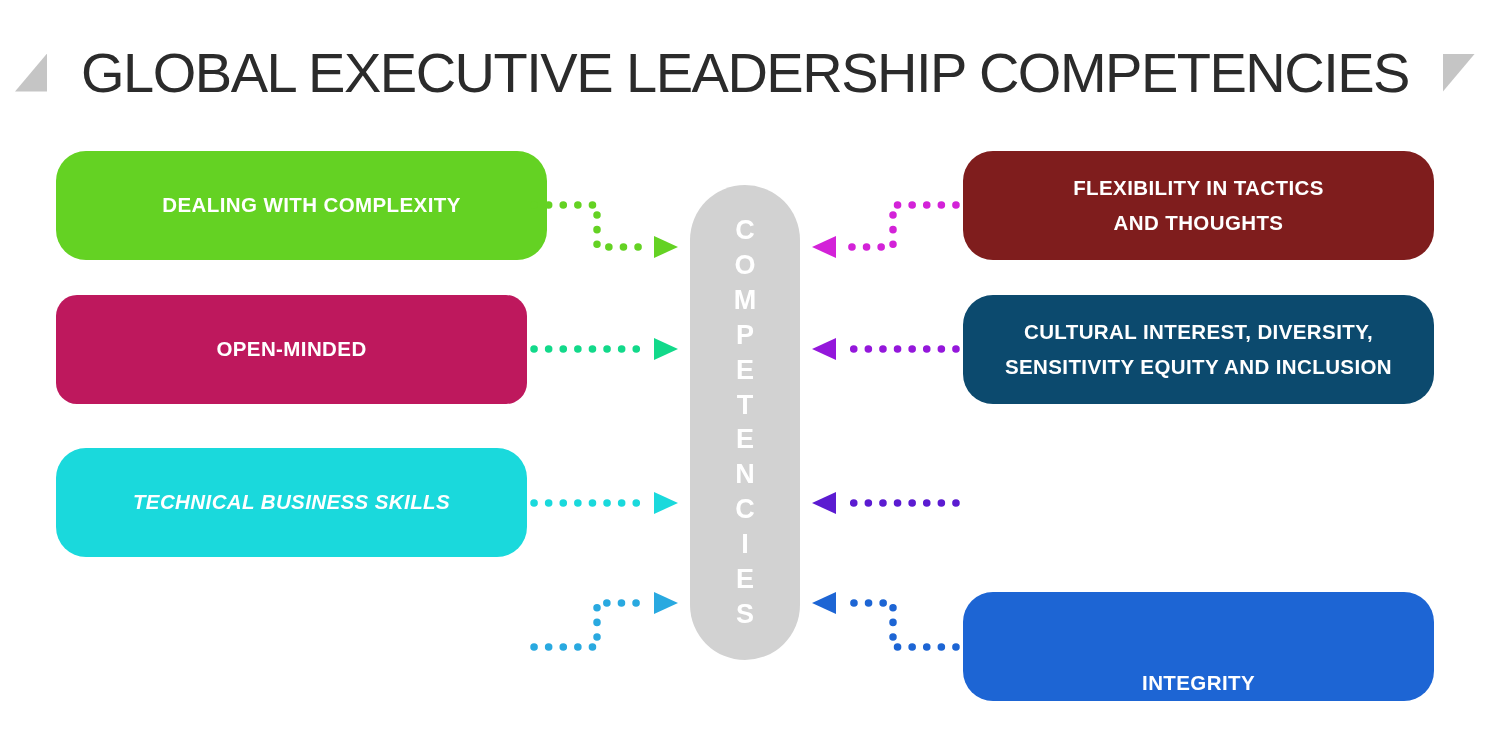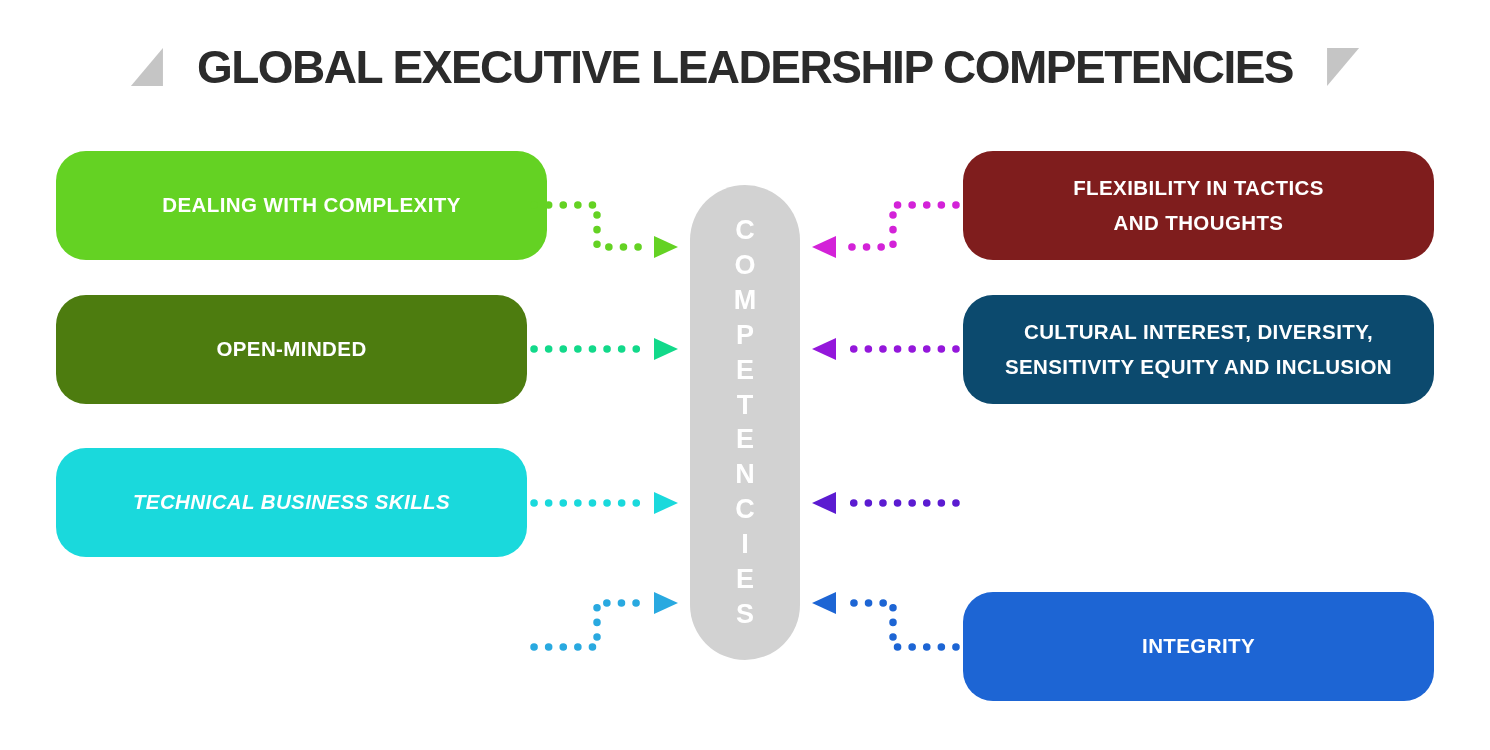--- a/index.html
+++ b/index.html
@@ -11,22 +11,22 @@
     overflow:hidden;
   }
 
   
   .header{
     position:absolute;top:40px;left:0;right:0;
     display:flex;align-items:center;justify-content:center;gap:34px;
   }
   .page-title{
     margin:0;
-    font-size:46px;
-    font-weight:bold;
+    font-size:56px;
+    font-weight:normal;
     letter-spacing:-1.5px;
     color:#2b2b2b;
     white-space:nowrap;
   }
   .tri{width:32px;height:38px;}
   .tri-left{clip-path:polygon(100% 0, 100% 100%, 0 100%);}
   .tri-right{clip-path:polygon(0 0, 100% 0, 0 100%);}
 
   
   .card{
@@ -85,36 +85,36 @@
 
   <div class="header">
     <div class="tri tri-left" style="background-color: rgb(197, 197, 197);"></div>
     <h1 class="page-title" style="color: rgb(43, 43, 43);">GLOBAL EXECUTIVE LEADERSHIP COMPETENCIES</h1>
     <div class="tri tri-right" style="background-color: rgb(197, 197, 197);"></div>
   </div>
 
   <div class="card col-left row1" style="background-color: rgb(100, 210, 35); padding-left: 20px;">
     <span class="label">DEALING WITH COMPLEXITY</span>
   </div>
-  <div class="card col-left row2" style="background-color: #4d7c0f;">
+  <div class="card col-left row2" style="background-color: #be185d; border-radius: 21px;">
     <span class="label">OPEN-MINDED</span>
   </div>
   <div class="card col-left row3" style="background-color: rgb(26, 217, 220);">
     <span class="label">TECHNICAL BUSINESS SKILLS</span>
   </div>
 
   <div class="card col-right row1" style="background-color: #7f1d1d;">
     <span class="label">FLEXIBILITY IN TACTICS
 AND THOUGHTS</span>
   </div>
   <div class="card col-right row2" style="background-color: #0c4a6e;">
     <span class="label">CULTURAL INTEREST, DIVERSITY,
 SENSITIVITY EQUITY AND INCLUSION</span>
   </div>
-  <div class="card col-right row4" style="background-color: rgb(29, 101, 212);">
+  <div class="card col-right row4" style="background-color: rgb(29, 101, 212); align-items: flex-end;">
     <span class="label">INTEGRITY</span>
   </div>
 
   <div class="center-pill" style="background-color: rgb(210, 210, 210);">
       <span>C</span>
       <span>O</span>
       <span>M</span>
       <span>P</span>
       <span>E</span>
       <span>T</span>

